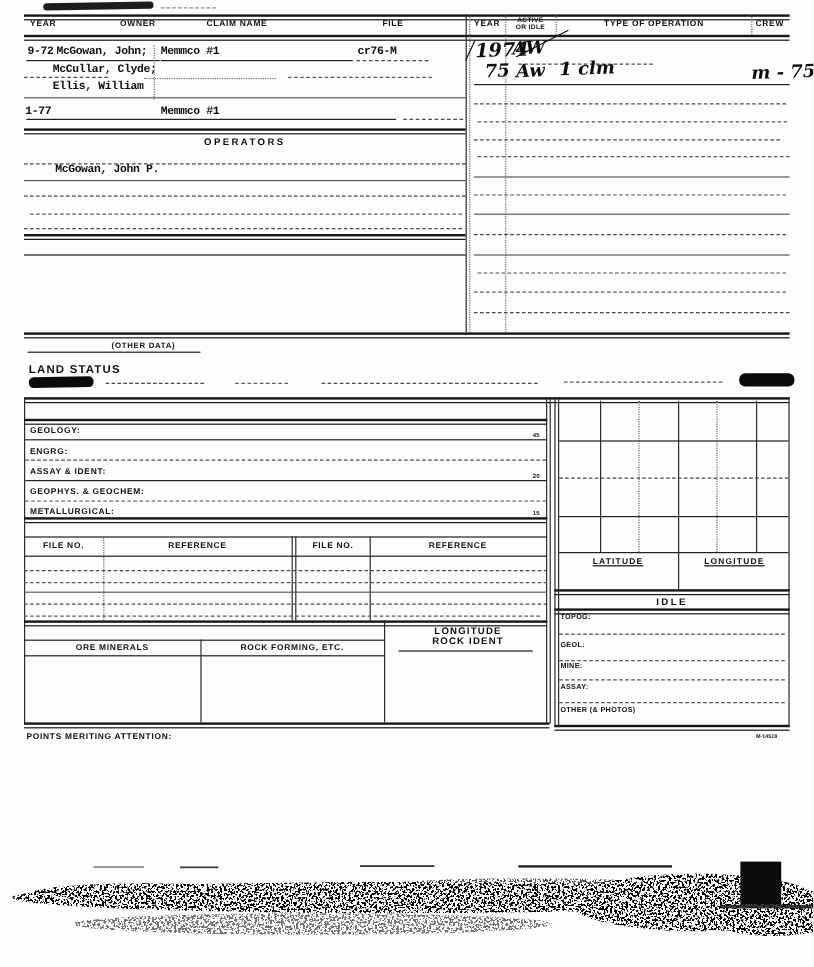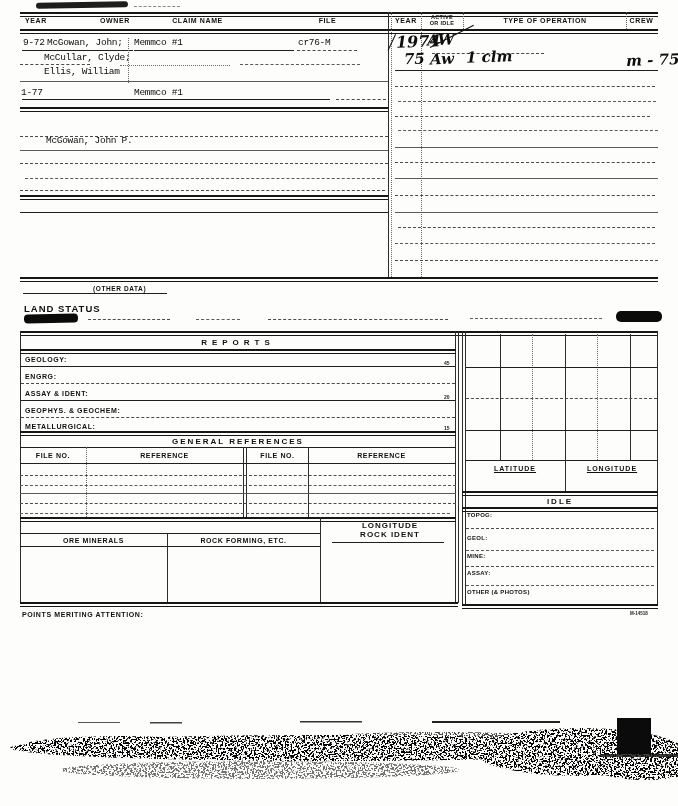--- a/index.html
+++ b/index.html
@@ -19,21 +19,21 @@
   .vdot { border-left-style:dotted; border-left-color:#666; }
   
   .h { position:absolute; font-weight:bold; font-size:7px; letter-spacing:.6px; white-space:nowrap; color:#101010; }
   .hc { text-align:center; }
   .h5 { font-size:5.5px; letter-spacing:.3px; }
   .title { font-size:8px; letter-spacing:2px; }
   .wide { letter-spacing:5px; }
   .big { font-size:9.5px; letter-spacing:1px;margin-top:20px; }
   .num { position:absolute; font-weight:bold; font-size:5px; color:#222; }
   
-  .typed { position:absolute; font-family:"Liberation Mono", monospace; font-weight:normal;
+  .typed { position:absolute; font-family:"Liberation Mono", monospace; font-weight:bold;
            font-size:9.5px; letter-spacing:-.3px; white-space:nowrap; color:#0e0e0e; }
   
   .hand { position:absolute; font-family:"DejaVu Serif", serif; font-style:italic; font-weight:bold;
           font-size:15px; white-space:nowrap; color:#0e0e0e; transform:rotate(-2deg); }
   .stroke { position:absolute; border-top:1.6px solid #101010; transform-origin:left center; }
   .blot { position:absolute; background:#0b0b0b; border-radius:4px; }
   .underl { text-decoration:underline; }
 </style>
 </head>
 <body>
@@ -79,20 +79,21 @@
   <div class="vl vdot" style="left:128px;top:38px;height:45px;"></div>
   <div class="hl gray" style="left:20px;top:81px;width:368px;"></div>
 
   <div class="typed" style="left:21px;top:87px;">1-77</div>
   <div class="typed" style="left:46px;top:87px;margin-top:48px;">McGowan, John P.</div>
   <div class="typed" style="left:134px;top:87px;">Memmco #1</div>
   <div class="hl" style="left:22px;top:99px;width:308px;"></div>
   <div class="hl dash" style="left:336px;top:99px;width:50px;"></div>
 
   <div class="hl2" style="left:20px;top:107px;width:368px;"></div>
+  <div class="h title hc" style="left:20px;top:114px;width:368px;">OPERATORS</div>
 
   <div class="hl dash" style="left:20px;top:136px;width:368px;"></div>
   <div class="hl gray" style="left:20px;top:150px;width:368px;"></div>
   <div class="hl dash" style="left:20px;top:163px;width:368px;"></div>
   <div class="hl dash gray" style="left:25px;top:178px;width:360px;"></div>
   <div class="hl dash" style="left:20px;top:190px;width:365px;"></div>
 
   <div class="hl2" style="left:20px;top:195px;width:368px;"></div>
   <div class="hl" style="left:20px;top:212px;width:368px;"></div>
 
@@ -132,42 +133,40 @@
   <div class="hl dash gray" style="left:196px;top:319px;width:44px;"></div>
   <div class="hl dash" style="left:268px;top:319px;width:180px;"></div>
   <div class="hl dash gray" style="left:470px;top:318px;width:132px;"></div>
   <div class="blot" style="left:616px;top:311px;width:46px;height:11px;border-radius:5px;"></div>
 
   <div class="hl2" style="left:20px;top:331px;width:638px;"></div>
   <div class="vl" style="left:20px;top:331px;height:272px;"></div>
   <div class="vl" style="left:455px;top:331px;height:272px;"></div>
   <div class="vl" style="left:458px;top:331px;height:272px;"></div>
 
-  <div class="h title wide hc" style="left:20px;top:338px;width:436px;">REPORTS</div>
   <div class="hl2" style="left:20px;top:349px;width:436px;"></div>
 
   <div class="h" style="left:25px;top:356px;">GEOLOGY:</div>
   <div class="hl" style="left:21px;top:366px;width:434px;"></div>
   <div class="num" style="left:444px;top:360px;">45</div>
 
   <div class="h" style="left:25px;top:373px;">ENGRG:</div>
   <div class="hl dash" style="left:21px;top:383px;width:434px;"></div>
 
   <div class="h" style="left:25px;top:390px;">ASSAY &amp; IDENT:</div>
   <div class="hl" style="left:21px;top:400px;width:434px;"></div>
   <div class="num" style="left:444px;top:394px;">20</div>
 
   <div class="h" style="left:25px;top:407px;">GEOPHYS. &amp; GEOCHEM:</div>
   <div class="hl dash" style="left:21px;top:417px;width:434px;"></div>
 
   <div class="h" style="left:25px;top:423px;">METALLURGICAL:</div>
   <div class="hl2" style="left:20px;top:431px;width:436px;"></div>
   <div class="num" style="left:444px;top:425px;">15</div>
 
-  <div class="h title hc" style="left:20px;top:437px;width:436px;">GENERAL REFERENCES</div>
   <div class="hl" style="left:20px;top:447px;width:436px;"></div>
   <div class="h hc" style="left:20px;top:452px;width:66px;">FILE NO.</div>
   <div class="h hc" style="left:86px;top:452px;width:157px;">REFERENCE</div>
   <div class="h hc" style="left:247px;top:452px;width:61px;">FILE NO.</div>
   <div class="h hc" style="left:308px;top:452px;width:147px;">REFERENCE</div>
   <div class="vl vdot" style="left:86px;top:447px;height:70px;"></div>
   <div class="vl" style="left:243px;top:447px;height:70px;"></div>
   <div class="vl" style="left:246px;top:447px;height:70px;"></div>
   <div class="vl" style="left:308px;top:447px;height:70px;"></div>
   <div class="hl" style="left:20px;top:463px;width:436px;"></div>

